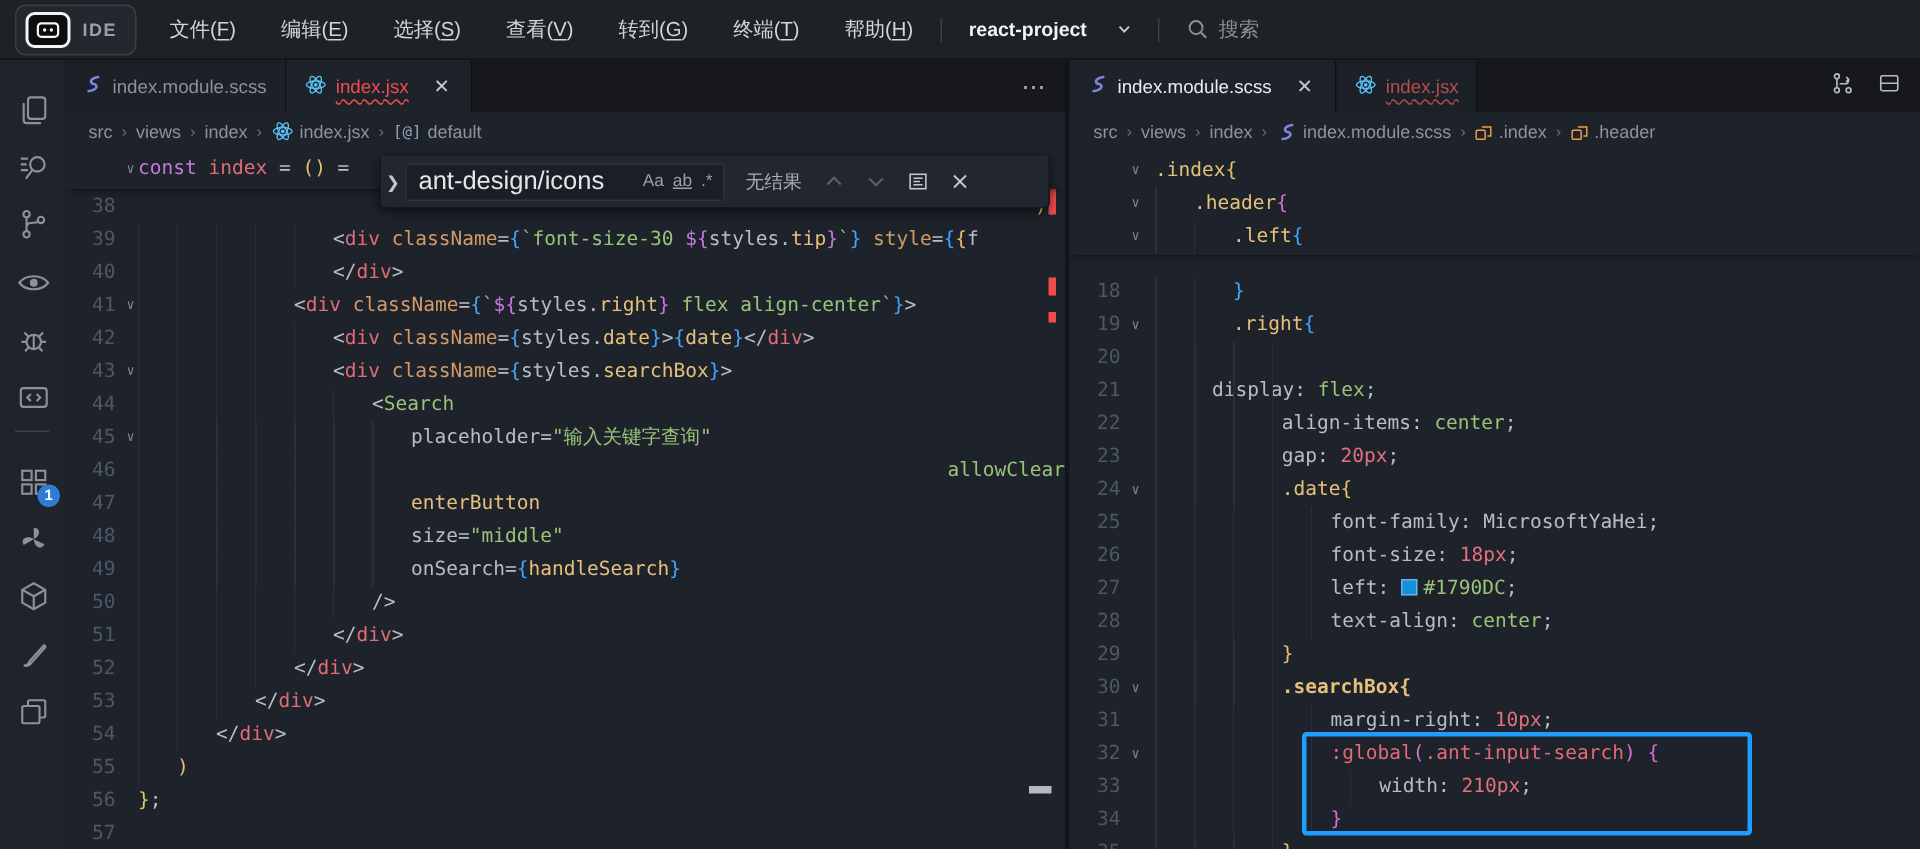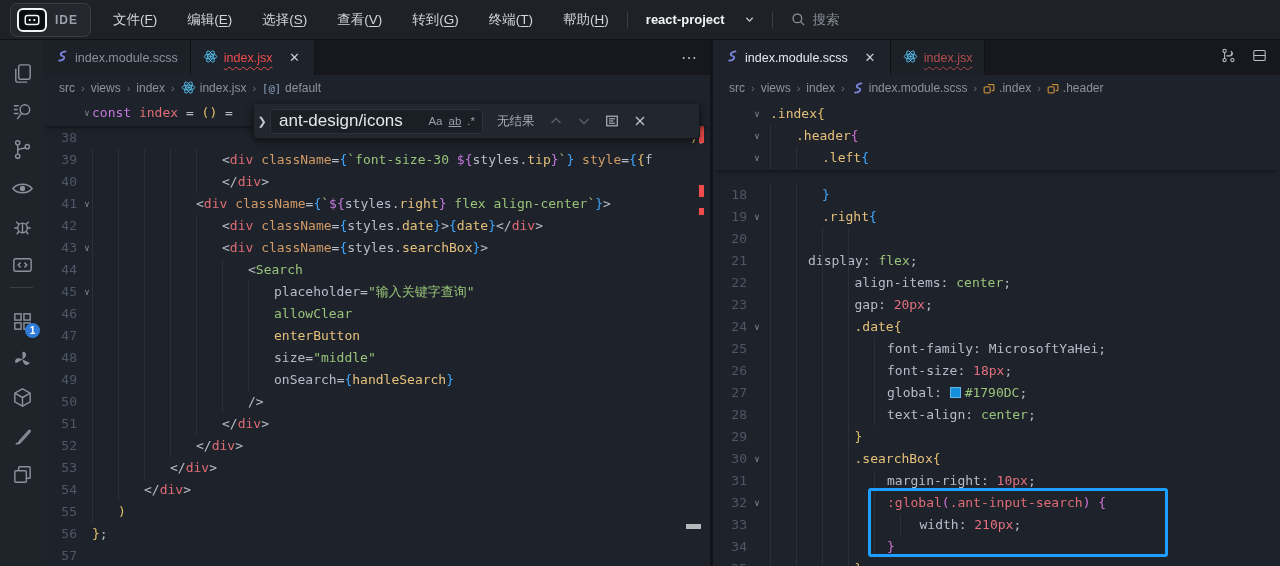--- a/index.html
+++ b/index.html
@@ -272,21 +272,21 @@
         </div>
       <div id="lines-left">
           <div class="cl" style="top: 27px;"><span class="ln-num">38</span><span class="code" style="margin-left: 647px;"><span class="tk-bk1">)</span><span class="tk-w">,</span></span></div>
           <div class="cl" style="top: 49px;"><span class="ln-num">39</span><span class="guides" style="left: 49px; width: 130px;"></span><span class="code" style="margin-left: 179px;"><span class="tk-w">&lt;</span><span class="tk-r">div</span><span class="tk-w"> </span><span class="tk-o">className</span><span class="tk-w">=</span><span class="tk-bk3">{</span><span class="tk-g">`font-size-30 </span><span class="tk-p">${</span><span class="tk-w">styles.</span><span class="tk-y">tip</span><span class="tk-p">}</span><span class="tk-g">`</span><span class="tk-bk3">}</span><span class="tk-w"> </span><span class="tk-o">style</span><span class="tk-w">=</span><span class="tk-bk3">{</span><span class="tk-bk1">{</span><span class="tk-w">f</span></span></div>
           <div class="cl" style="top: 71px;"><span class="ln-num">40</span><span class="guides" style="left: 49px; width: 130px;"></span><span class="code" style="margin-left: 179px;"><span class="tk-w">&lt;/</span><span class="tk-r">div</span><span class="tk-w">&gt;</span></span></div>
           <div class="cl" style="top: 93px;"><span class="ln-num">41</span><span class="ln-fold">∨</span><span class="guides" style="left: 49px; width: 104px;"></span><span class="code" style="margin-left: 153px;"><span class="tk-w">&lt;</span><span class="tk-r">div</span><span class="tk-w"> </span><span class="tk-o">className</span><span class="tk-w">=</span><span class="tk-bk3">{</span><span class="tk-g">`</span><span class="tk-p">${</span><span class="tk-w">styles.</span><span class="tk-y">right</span><span class="tk-p">}</span><span class="tk-g"> flex align-center`</span><span class="tk-bk3">}</span><span class="tk-w">&gt;</span></span></div>
           <div class="cl" style="top: 115px;"><span class="ln-num">42</span><span class="guides" style="left: 49px; width: 130px;"></span><span class="code" style="margin-left: 179px;"><span class="tk-w">&lt;</span><span class="tk-r">div</span><span class="tk-w"> </span><span class="tk-o">className</span><span class="tk-w">=</span><span class="tk-bk3">{</span><span class="tk-w">styles.</span><span class="tk-y">date</span><span class="tk-bk3">}</span><span class="tk-w">&gt;</span><span class="tk-bk3">{</span><span class="tk-y">date</span><span class="tk-bk3">}</span><span class="tk-w">&lt;/</span><span class="tk-r">div</span><span class="tk-w">&gt;</span></span></div>
           <div class="cl" style="top: 137px;"><span class="ln-num">43</span><span class="ln-fold">∨</span><span class="guides" style="left: 49px; width: 130px;"></span><span class="code" style="margin-left: 179px;"><span class="tk-w">&lt;</span><span class="tk-r">div</span><span class="tk-w"> </span><span class="tk-o">className</span><span class="tk-w">=</span><span class="tk-bk3">{</span><span class="tk-w">styles.</span><span class="tk-y">searchBox</span><span class="tk-bk3">}</span><span class="tk-w">&gt;</span></span></div>
           <div class="cl" style="top: 159px;"><span class="ln-num">44</span><span class="guides" style="left: 49px; width: 156px;"></span><span class="code" style="margin-left: 205px;"><span class="tk-w">&lt;</span><span class="tk-g">Search</span></span></div>
           <div class="cl" style="top: 181px;"><span class="ln-num">45</span><span class="ln-fold">∨</span><span class="guides" style="left: 49px; width: 182px;"></span><span class="code" style="margin-left: 231px;"><span class="tk-w">placeholder</span><span class="tk-w">=</span><span class="tk-g">"输入关键字查询"</span></span></div>
-          <div class="cl" style="top: 203px;"><span class="ln-num">46</span><span class="guides" style="left: 49px; width: 182px;"></span><span class="code" style="margin-left: 231px;"><span class="tk-g">allowClear</span></span></div>
+          <div class="cl" style="top: 203px;"><span class="ln-num">46</span><span class="guides" style="left: 49px; width: 182px;"></span><span class="code" style="margin-left: 231px; text-align: right;"><span class="tk-g">allowClear</span></span></div>
           <div class="cl" style="top: 225px;"><span class="ln-num">47</span><span class="guides" style="left: 49px; width: 182px;"></span><span class="code" style="margin-left: 231px;"><span class="tk-y">enterButton</span></span></div>
           <div class="cl" style="top: 247px;"><span class="ln-num">48</span><span class="guides" style="left: 49px; width: 182px;"></span><span class="code" style="margin-left: 231px;"><span class="tk-w">size</span><span class="tk-w">=</span><span class="tk-g">"middle"</span></span></div>
           <div class="cl" style="top: 269px;"><span class="ln-num">49</span><span class="guides" style="left: 49px; width: 182px;"></span><span class="code" style="margin-left: 231px;"><span class="tk-w">onSearch</span><span class="tk-w">=</span><span class="tk-bk3">{</span><span class="tk-y">handleSearch</span><span class="tk-bk3">}</span></span></div>
           <div class="cl" style="top: 291px;"><span class="ln-num">50</span><span class="guides" style="left: 49px; width: 156px;"></span><span class="code" style="margin-left: 205px;"><span class="tk-w">/&gt;</span></span></div>
           <div class="cl" style="top: 313px;"><span class="ln-num">51</span><span class="guides" style="left: 49px; width: 130px;"></span><span class="code" style="margin-left: 179px;"><span class="tk-w">&lt;/</span><span class="tk-r">div</span><span class="tk-w">&gt;</span></span></div>
           <div class="cl" style="top: 335px;"><span class="ln-num">52</span><span class="guides" style="left: 49px; width: 104px;"></span><span class="code" style="margin-left: 153px;"><span class="tk-w">&lt;/</span><span class="tk-r">div</span><span class="tk-w">&gt;</span></span></div>
           <div class="cl" style="top: 357px;"><span class="ln-num">53</span><span class="guides" style="left: 49px; width: 78px;"></span><span class="code" style="margin-left: 127px;"><span class="tk-w">&lt;/</span><span class="tk-r">div</span><span class="tk-w">&gt;</span></span></div>
           <div class="cl" style="top: 379px;"><span class="ln-num">54</span><span class="guides" style="left: 49px; width: 52px;"></span><span class="code" style="margin-left: 101px;"><span class="tk-w">&lt;/</span><span class="tk-r">div</span><span class="tk-w">&gt;</span></span></div>
           <div class="cl" style="top: 401px;"><span class="ln-num">55</span><span class="guides" style="left: 49px; width: 26px;"></span><span class="code" style="margin-left: 75px;"><span class="tk-bk1">)</span></span></div>
           <div class="cl" style="top: 423px;"><span class="ln-num">56</span><span class="code" style="margin-left: 49px;"><span class="tk-bk1">}</span><span class="tk-w">;</span></span></div>
@@ -416,24 +416,24 @@
       <div id="lines-right">
           <div class="cl" style="top: 84px;"><span class="ln-num">18</span><span class="guides" style="left: 57px; width: 52px;"></span><span class="code" style="margin-left: 109px;"><span class="tk-bk3">}</span></span></div>
           <div class="cl" style="top: 106px;"><span class="ln-num">19</span><span class="ln-fold">∨</span><span class="guides" style="left: 57px; width: 52px;"></span><span class="code" style="margin-left: 109px;"><span class="tk-y">.right</span><span class="tk-bk3">{</span></span></div>
           <div class="cl" style="top: 128px;"><span class="ln-num">20</span><span class="guides" style="left: 57px; width: 84.5px;"></span></div>
           <div class="cl" style="top: 150px;"><span class="ln-num">21</span><span class="guides" style="left: 57px; width: 84.5px;"></span><span class="code" style="margin-left: 95px;"><span class="tk-w">display</span><span class="tk-w">: </span><span class="tk-g">flex</span><span class="tk-w">;</span></span></div>
           <div class="cl" style="top: 172px;"><span class="ln-num">22</span><span class="guides" style="left: 57px; width: 84.5px;"></span><span class="code" style="margin-left: 141.5px;"><span class="tk-w">align-items</span><span class="tk-w">: </span><span class="tk-g">center</span><span class="tk-w">;</span></span></div>
           <div class="cl" style="top: 194px;"><span class="ln-num">23</span><span class="guides" style="left: 57px; width: 84.5px;"></span><span class="code" style="margin-left: 141.5px;"><span class="tk-w">gap</span><span class="tk-w">: </span><span class="tk-n">20px</span><span class="tk-w">;</span></span></div>
           <div class="cl" style="top: 216px;"><span class="ln-num">24</span><span class="ln-fold">∨</span><span class="guides" style="left: 57px; width: 84.5px;"></span><span class="code" style="margin-left: 141.5px;"><span class="tk-y">.date</span><span class="tk-bk1">{</span></span></div>
           <div class="cl" style="top: 238px;"><span class="ln-num">25</span><span class="guides" style="left: 57px; width: 117px;"></span><span class="code" style="margin-left: 174px;"><span class="tk-w">font-family</span><span class="tk-w">: </span><span class="tk-w">MicrosoftYaHei</span><span class="tk-w">;</span></span></div>
           <div class="cl" style="top: 260px;"><span class="ln-num">26</span><span class="guides" style="left: 57px; width: 117px;"></span><span class="code" style="margin-left: 174px;"><span class="tk-w">font-size</span><span class="tk-w">: </span><span class="tk-n">18px</span><span class="tk-w">;</span></span></div>
-          <div class="cl" style="top: 282px;"><span class="ln-num">27</span><span class="guides" style="left: 57px; width: 117px;"></span><span class="code" style="margin-left: 174px;"><span class="tk-w">global</span><span class="tk-w">: </span><span class="swatch" style="background: rgb(23, 144, 220);"></span><span class="tk-g">#1790DC</span><span class="tk-w">;</span></span></div>
+          <div class="cl" style="top: 282px;"><span class="ln-num">27</span><span class="guides" style="left: 57px; width: 117px;"></span><span class="code" style="margin-left: 174px;"><span class="tk-w">left</span><span class="tk-w">: </span><span class="swatch" style="background: rgb(23, 144, 220);"></span><span class="tk-g">#1790DC</span><span class="tk-w">;</span></span></div>
           <div class="cl" style="top: 304px;"><span class="ln-num">28</span><span class="guides" style="left: 57px; width: 117px;"></span><span class="code" style="margin-left: 174px;"><span class="tk-w">text-align</span><span class="tk-w">: </span><span class="tk-g">center</span><span class="tk-w">;</span></span></div>
           <div class="cl" style="top: 326px;"><span class="ln-num">29</span><span class="guides" style="left: 57px; width: 84.5px;"></span><span class="code" style="margin-left: 141.5px;"><span class="tk-bk1">}</span></span></div>
-          <div class="cl" style="top: 348px;"><span class="ln-num">30</span><span class="ln-fold">∨</span><span class="guides" style="left: 57px; width: 84.5px;"></span><span class="code" style="margin-left: 141.5px;"><span class="tk-y">.searchBox</span><span class="tk-bk1">{</span></span></div>
+          <div class="cl" style="top: 348px;"><span class="ln-num">30</span><span class="ln-fold">∨</span><span class="guides" style="left: 57px; width: 84.5px;"></span><span class="code" style="margin-left: 141.5px; font-weight: bold;"><span class="tk-y">.searchBox</span><span class="tk-bk1">{</span></span></div>
           <div class="cl" style="top: 370px;"><span class="ln-num">31</span><span class="guides" style="left: 57px; width: 117px;"></span><span class="code" style="margin-left: 174px;"><span class="tk-w">margin-right</span><span class="tk-w">: </span><span class="tk-n">10px</span><span class="tk-w">;</span></span></div>
           <div class="cl" style="top: 392px;"><span class="ln-num">32</span><span class="ln-fold">∨</span><span class="guides" style="left: 57px; width: 117px;"></span><span class="code" style="margin-left: 174px;"><span class="tk-r">:global</span><span class="tk-bk2">(</span><span class="tk-r">.ant-input-search</span><span class="tk-bk2">)</span><span class="tk-w"> </span><span class="tk-bk2">{</span></span></div>
           <div class="cl" style="top: 414px;"><span class="ln-num">33</span><span class="guides" style="left: 57px; width: 149.5px;"></span><span class="code" style="margin-left: 206.5px;"><span class="tk-w">width</span><span class="tk-w">: </span><span class="tk-n">210px</span><span class="tk-w">;</span></span></div>
           <div class="cl" style="top: 436px;"><span class="ln-num">34</span><span class="guides" style="left: 57px; width: 117px;"></span><span class="code" style="margin-left: 174px;"><span class="tk-bk2">}</span></span></div>
           <div class="cl" style="top: 458px;"><span class="ln-num">35</span><span class="guides" style="left: 57px; width: 84.5px;"></span><span class="code" style="margin-left: 141.5px;"><span class="tk-bk1">}</span></span></div>
         </div>
       <div class="annotation-box"></div>
     </div>
   </div>
 

